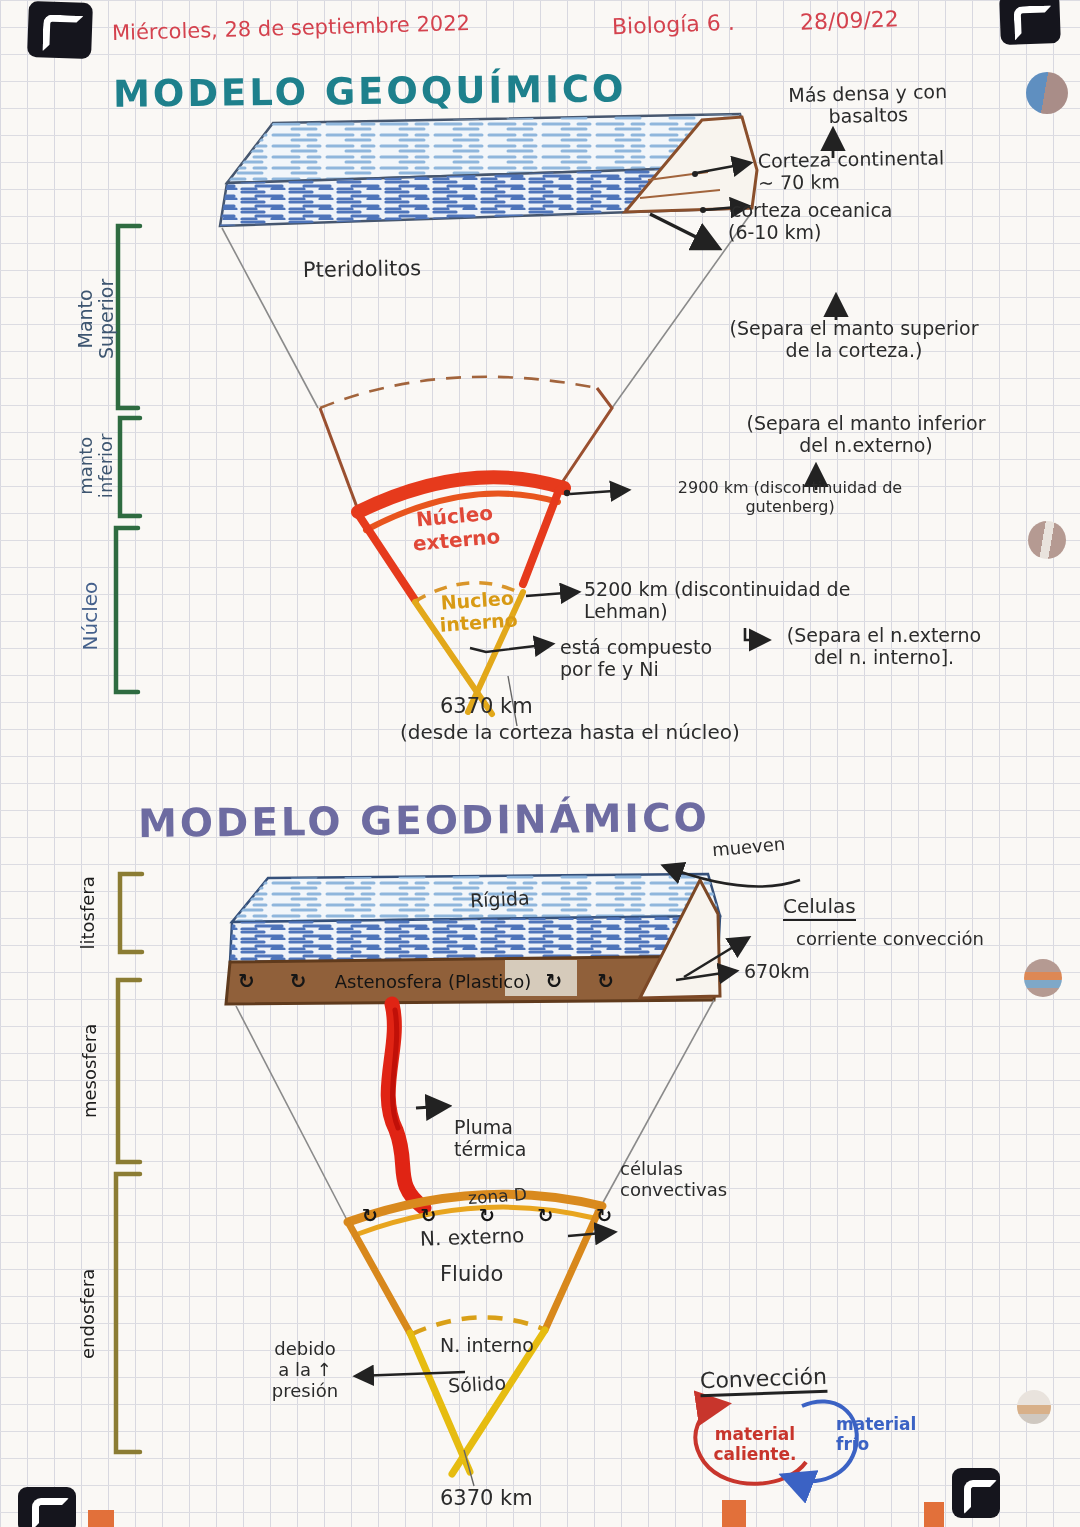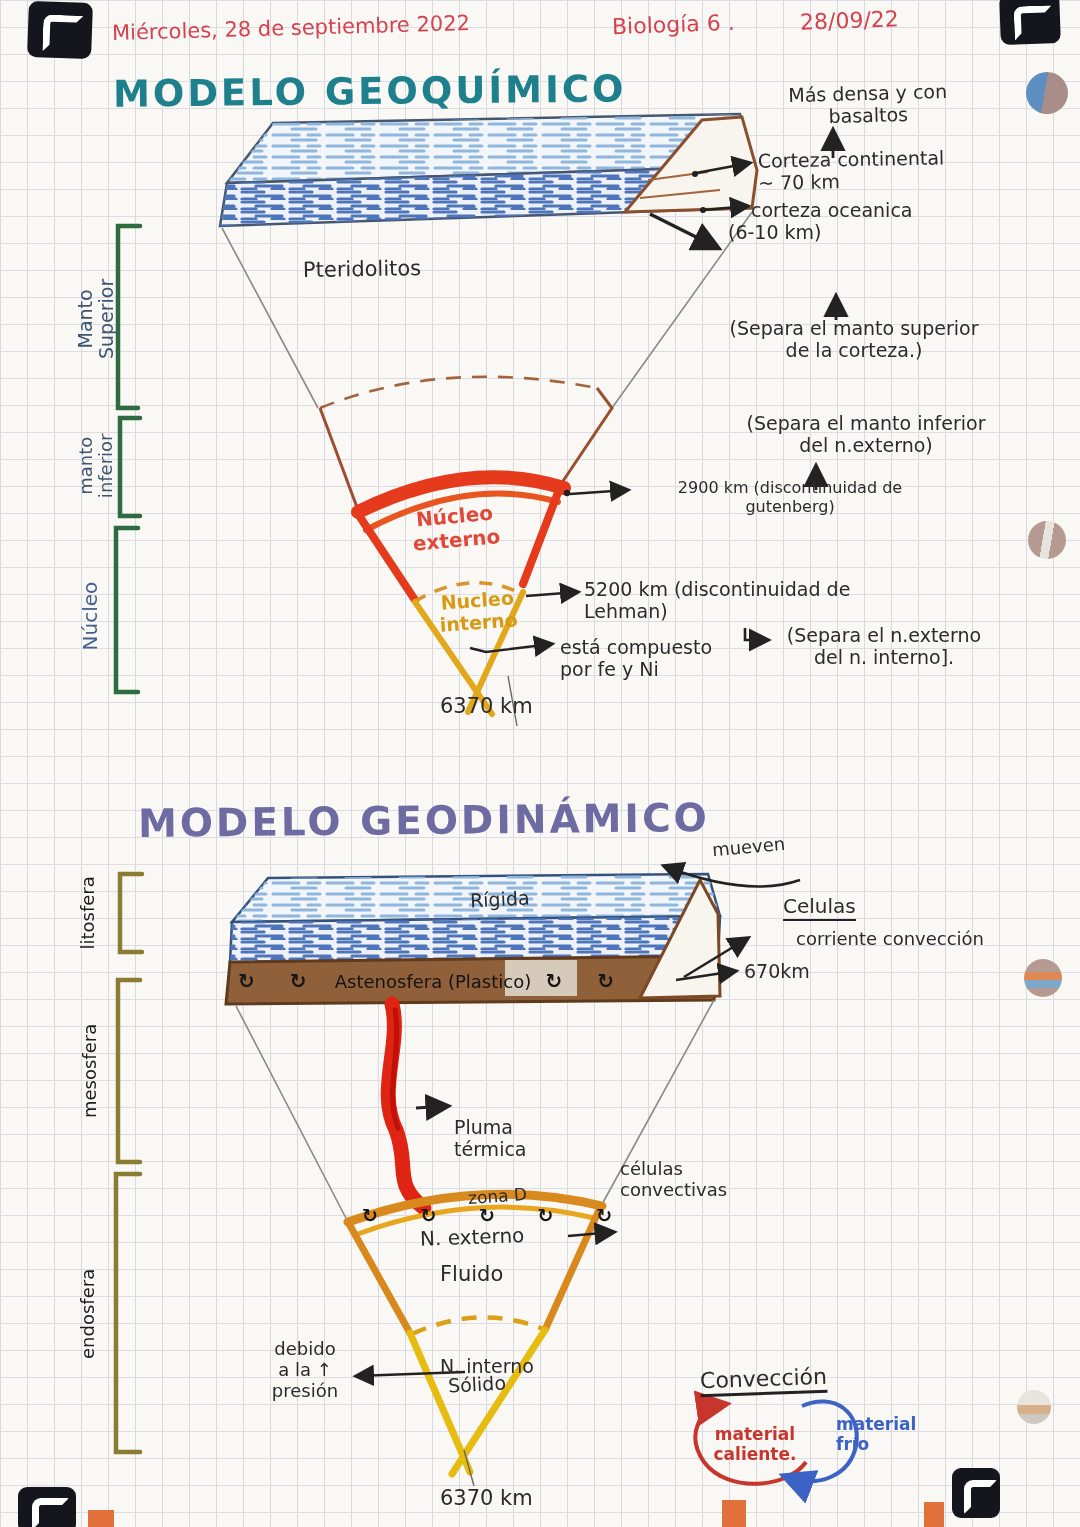--- a/index.html
+++ b/index.html
@@ -148,39 +148,40 @@
 <div class="lbl hdr" style="left:612px;top:12px;font-size:22px;transform:rotate(-2deg);">Biología 6 .</div>
 <div class="lbl hdr" style="left:800px;top:8px;font-size:22px;transform:rotate(-2deg);">28/09/22</div>
 
 <div class="lbl title1" style="left:113px;top:70px;transform:rotate(-0.6deg);">MODELO GEOQUÍMICO</div>
 <div class="lbl" style="left:303px;top:257px;font-size:21px;transform:rotate(-1deg);">Pteridolitos</div>
 
 <div class="lbl" style="left:768px;top:82px;width:200px;text-align:center;font-size:19px;transform:rotate(-1.5deg);">Más densa y con
 basaltos</div>
 <div class="lbl" style="left:758px;top:148px;font-size:19px;transform:rotate(-1deg);">Corteza continental
 ~ 70 km</div>
-<div class="lbl" style="left:751px;top:199px;font-size:19px;text-align:right;">corteza oceanica</div>
+<div class="lbl" style="left:731px;top:199px;font-size:19px;text-align:right;">corteza oceanica</div>
 <div class="lbl" style="left:728px;top:221px;font-size:19px;">(6-10 km)</div>
 <div class="lbl" style="left:714px;top:317px;width:280px;text-align:center;font-size:19px;">(Separa el manto superior
 de la corteza.)</div>
 <div class="lbl" style="left:730px;top:412px;width:272px;text-align:center;font-size:19px;">(Separa el manto inferior
 del n.externo)</div>
 <div class="lbl" style="left:634px;top:479px;width:312px;text-align:center;font-size:16px;">2900 km (discontinuidad de
 gutenberg)</div>
 <div class="lbl" style="left:584px;top:578px;width:292px;text-align:left;font-size:19px;">5200 km (discontinuidad de
 Lehman)</div>
 <div class="lbl" style="left:560px;top:636px;font-size:19px;">está compuesto
 por fe y Ni</div>
 <div class="lbl" style="left:775px;top:624px;width:218px;text-align:center;font-size:19px;">(Separa el n.externo
 del n. interno].</div>
 <div class="lbl" style="left:408px;top:505px;width:95px;text-align:center;font-size:20px;color:#e04838;font-weight:bold;transform:rotate(-5deg);">Núcleo
 externo</div>
 <div class="lbl" style="left:434px;top:589px;width:88px;text-align:center;font-size:19px;color:#d89a14;font-weight:bold;transform:rotate(-4deg);">Nucleo
 interno</div>
 <div class="lbl" style="left:440px;top:694px;font-size:21px;">6370 km</div>
+<div class="lbl" style="left:400px;top:721px;font-size:20px;">(desde la corteza hasta el núcleo)</div>
 
 <div class="vlabel" style="left:1px;top:298px;width:190px;font-size:19px;color:#3d5570;">Manto
 Superior</div>
 <div class="vlabel" style="left:41px;top:446px;width:110px;font-size:18px;color:#3d5570;">manto
 inferior</div>
 <div class="vlabel" style="left:15px;top:605px;width:150px;font-size:20px;color:#44608c;">Núcleo</div>
 
 <div class="lbl title2" style="left:138px;top:798px;transform:rotate(-0.6deg);">MODELO GEODINÁMICO</div>
 <div class="lbl" style="left:712px;top:836px;font-size:18px;transform:rotate(-5deg);">mueven</div>
 <div class="lbl" style="left:470px;top:888px;font-size:19px;transform:rotate(-3deg);">Rígida</div>
@@ -195,21 +196,21 @@
 <div class="lbl" style="left:796px;top:928px;font-size:18px;">corriente convección</div>
 <div class="lbl" style="left:744px;top:960px;font-size:19px;">670km</div>
 <div class="lbl" style="left:454px;top:1096px;font-size:19px;margin-top:20px;">Pluma
 térmica</div>
 <div class="lbl" style="left:468px;top:1186px;font-size:17px;transform:rotate(-4deg);">zona D</div>
 <div class="lbl sym" style="left:362px;top:1204px;font-size:19px;letter-spacing:18px;">↻ ↻ ↻ ↻ ↻</div>
 <div class="lbl" style="left:420px;top:1226px;font-size:20px;transform:rotate(-2deg);">N. externo</div>
 <div class="lbl" style="left:620px;top:1158px;font-size:18px;">células
 convectivas</div>
 <div class="lbl" style="left:440px;top:1262px;font-size:21px;">Fluido</div>
-<div class="lbl" style="left:440px;top:1334px;font-size:19px;margin-top:21px;">N. interno</div>
+<div class="lbl" style="left:440px;top:1334px;font-size:19px;">N. interno</div>
 <div class="lbl" style="left:448px;top:1373px;font-size:19px;transform:rotate(-3deg);">Sólido</div>
 <div class="lbl" style="left:250px;top:1338px;width:110px;text-align:center;font-size:18px;">debido
 a la ↑
 presión</div>
 <div class="lbl" style="left:440px;top:1486px;font-size:21px;">6370 km</div>
 
 <div class="lbl" style="left:700px;top:1366px;font-size:22px;transform:rotate(-2deg);"><span class="underl" style="border-bottom-width:3px;">Convección</span></div>
 <div class="lbl" style="left:706px;top:1424px;width:98px;text-align:center;font-size:17px;color:#c8352c;font-weight:bold;">material
 caliente.</div>
 <div class="lbl" style="left:836px;top:1414px;width:85px;font-size:17px;color:#3b62c4;font-weight:bold;">material

